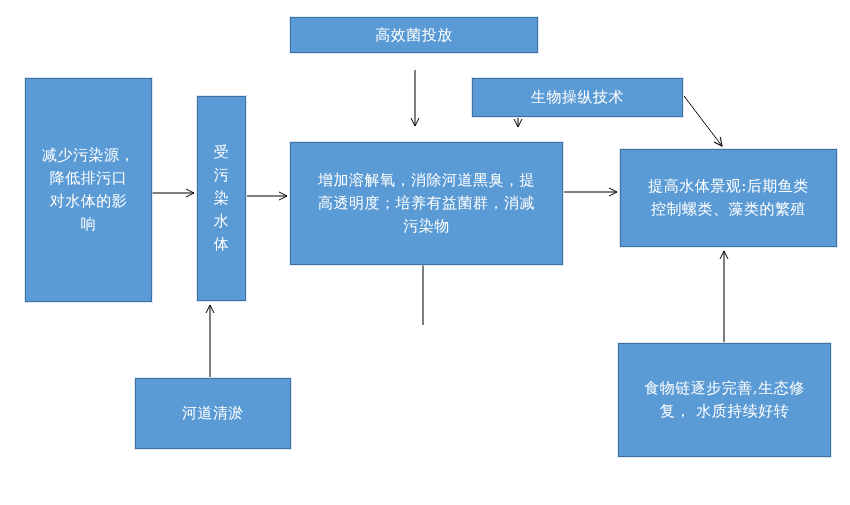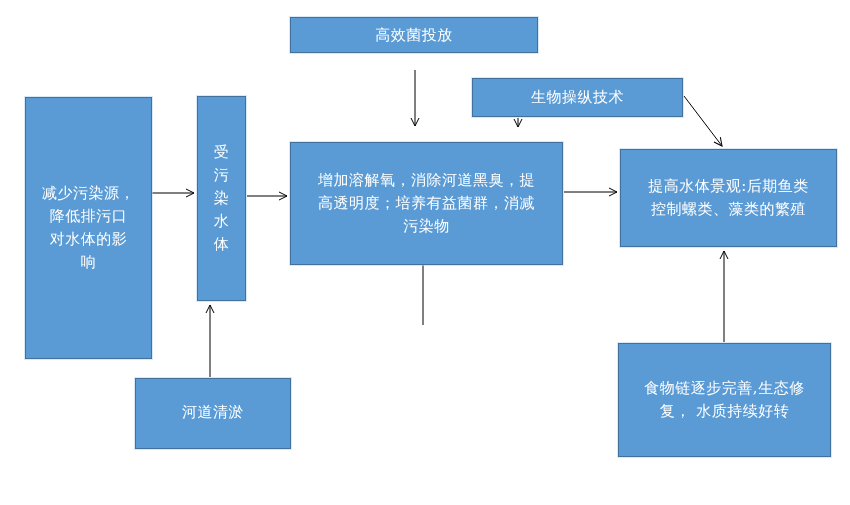--- a/index.html
+++ b/index.html
@@ -34,28 +34,28 @@
     font-size: 15px;
     line-height: 23px;
     letter-spacing: 0.5px;
   }
   .node-label {
     white-space: pre-line;
     display: block;
     width: 100%;
   }
   
-  #n-reduce        { left: 25px;  top: 78px;  width: 127px; height: 262px; margin-top: 19px; }
+  #n-reduce        { left: 25px;  top: 78px;  width: 127px; height: 224px; }
   #n-polluted      { left: 197px; top: 96px;  width: 49px;  height: 205px; }
   #n-bacteria      { left: 290px; top: 17px;  width: 248px; height: 36px; }
   #n-biomanip      { left: 472px; top: 78px;  width: 211px; height: 39px; }
   #n-main          { left: 290px; top: 142px; width: 273px; height: 123px; justify-content: flex-end; }
   #n-landscape     { left: 620px; top: 149px; width: 217px; height: 98px; }
   #n-reoxygen      { left: 313px; top: 326px; width: 226px; height: 57px; }
-  #n-dredging      { left: 135px; top: 378px; width: 156px; height: 71px; font-family: Liberation Mono, monospace; }
+  #n-dredging      { left: 135px; top: 378px; width: 156px; height: 71px; }
   #n-foodchain     { left: 618px; top: 343px; width: 213px; height: 114px; }
 
   svg.arrows {
     position: absolute;
     left: 0; top: 0;
     width: 850px; height: 505px;
     pointer-events: none;
   }
   svg.arrows line, svg.arrows path {
     stroke: var(--arrow-color);

